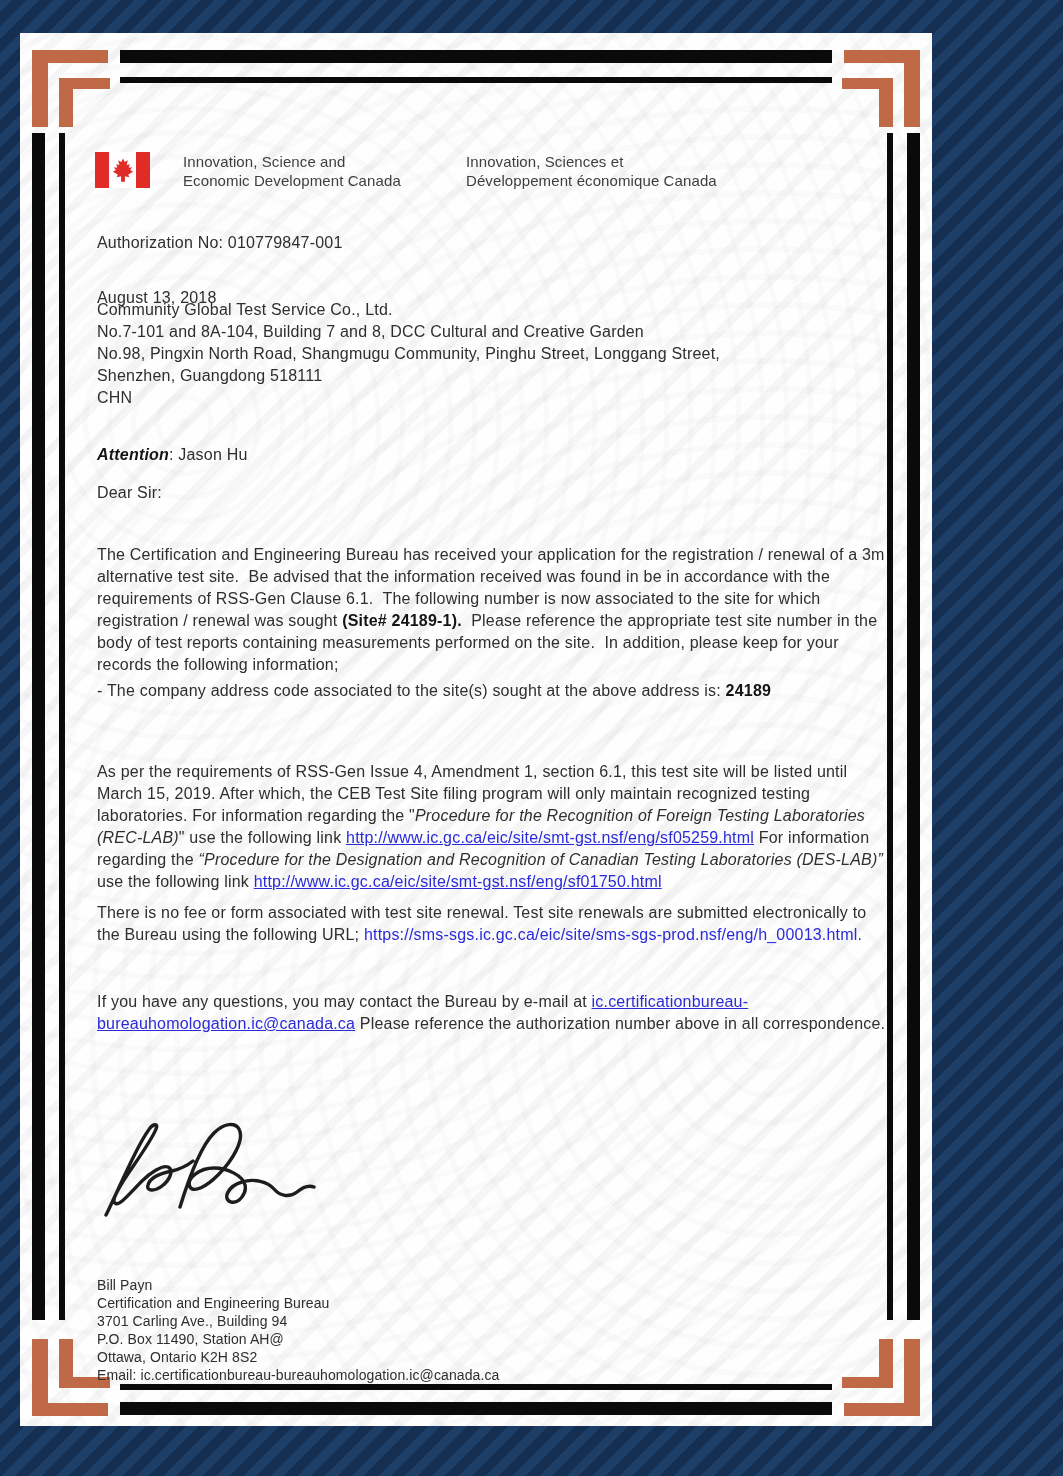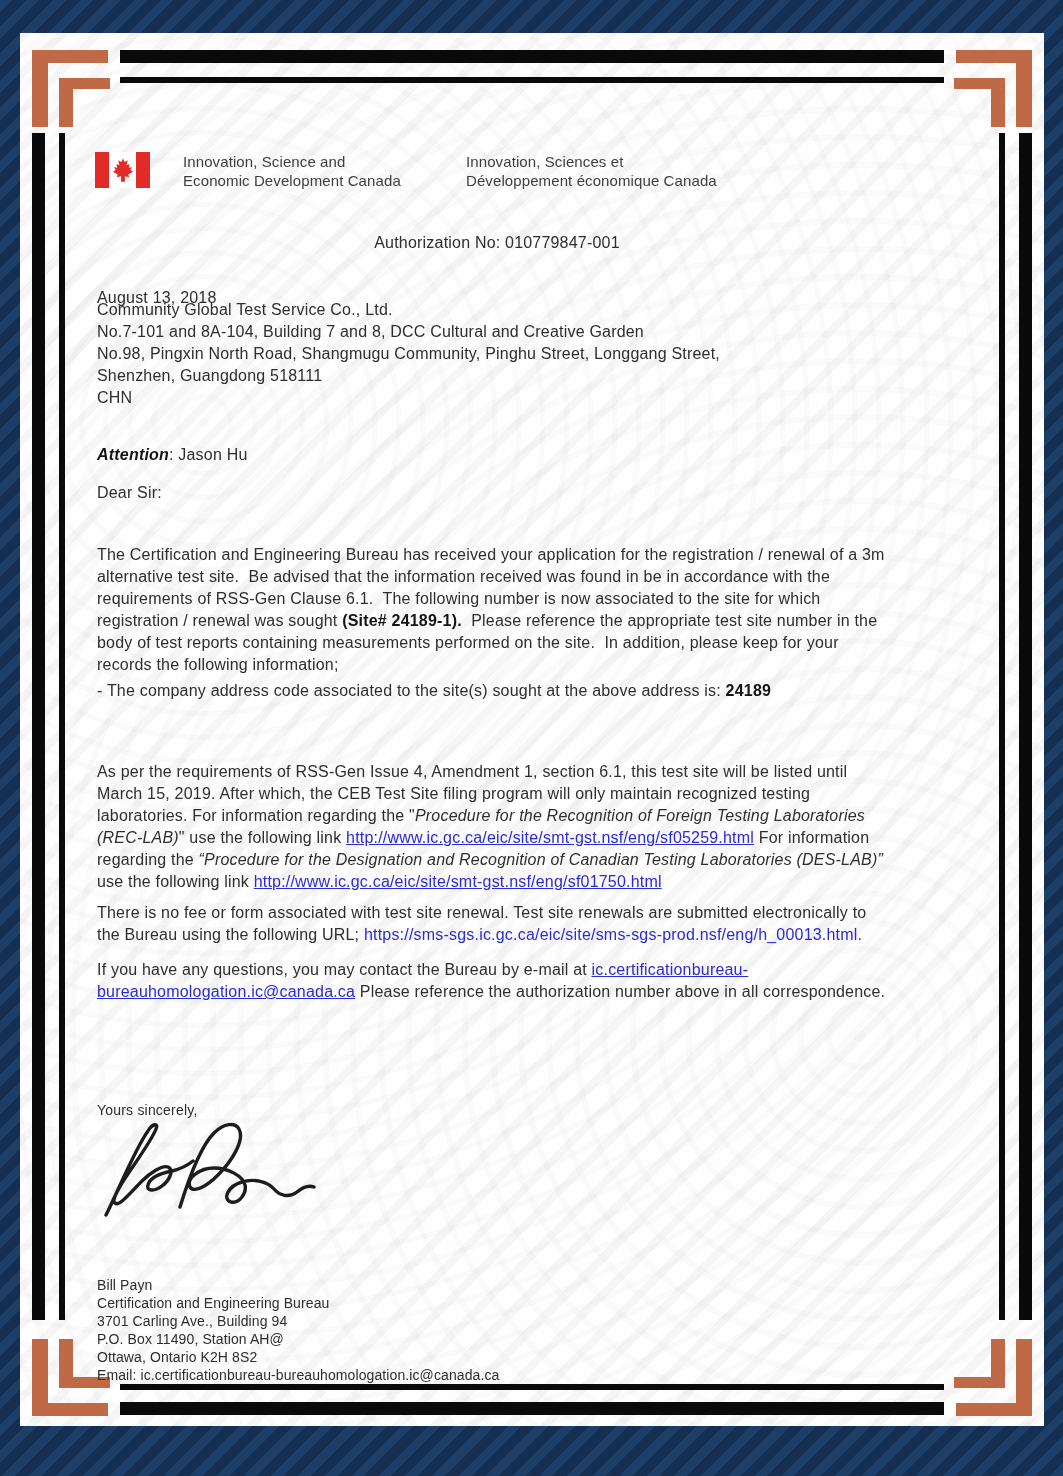--- a/index.html
+++ b/index.html
@@ -15,21 +15,21 @@
   body{
     width:1063px;height:1476px;
     font-family:"Liberation Sans",sans-serif;
     overflow:hidden;
   }
   .canvas{
     position:relative;width:1063px;height:1476px;
     background:repeating-linear-gradient(135deg,var(--navy-a) 0 9px,var(--navy-b) 9px 19px);
   }
   .page{
-    position:absolute;left:20px;top:33px;width:1024px;height:1393px;
+    position:absolute;left:20px;top:33px;width:912px;height:1393px;
     background-color:#fefefe;
     background-image:
       repeating-linear-gradient(135deg,rgba(0,0,0,0.030) 0 8px,rgba(0,0,0,0) 8px 26px),
       repeating-radial-gradient(circle at 18% 28%,rgba(0,0,0,0.016) 0 5px,rgba(0,0,0,0) 5px 24px),
       repeating-radial-gradient(circle at 82% 72%,rgba(0,0,0,0.014) 0 6px,rgba(0,0,0,0) 6px 28px);
   }
   
   .bar{position:absolute;background:var(--bar-black);}
   .bar-top-thick{left:100px;right:100px;top:17px;height:13px;}
   .bar-top-thin{left:100px;right:100px;top:44px;height:6px;}
@@ -52,30 +52,30 @@
   .flag{position:absolute;left:75px;top:119px;width:55px;height:36px;background:#fff;
     display:flex;}
   .flag .band{width:14px;height:36px;background:var(--flag-red);}
   .flag .center{flex:1;display:flex;align-items:center;justify-content:center;}
   .dept{position:absolute;top:119px;font-size:15px;line-height:19px;color:#3e3e3e;letter-spacing:.1px;}
   .dept-en{left:163px;}
   .dept-fr{left:446px;}
   
   .txt{position:absolute;left:77px;width:800px;font-size:16px;line-height:22px;
     letter-spacing:.2px;color:var(--ink);white-space:pre-wrap;}
-  .auth{top:199px;text-align:center;}
+  .auth{top:199px;text-align:left;}
   .date{top:224px;margin-top:30px;}
   .recipient{top:266px;}
   .attention{top:411px;}
   .salutation{top:449px;}
   .p1{top:511px;width:795px;}
   .code-line{top:647px;}
   .p2{top:728px;width:795px;}
   .p3{top:869px;width:795px;}
-  .p4{top:926px;width:795px;}
+  .p4{top:958px;width:795px;}
   .closing{top:1066px;font-size:14px;}
   .sender{top:1243px;font-size:14px;line-height:18px;letter-spacing:.1px;}
   .signature{position:absolute;left:72px;top:1086px;}
   .s-plain{}
   .s-b{font-weight:bold;color:#141414;}
   .s-i{font-style:italic;}
   .s-bi{font-weight:bold;font-style:italic;color:#141414;}
   .s-link{color:var(--link);text-decoration:none;}
   .s-linku{color:var(--link);text-decoration:underline;}
 </style>
@@ -132,21 +132,20 @@
     <div class="txt auth">Authorization No: 010779847-001</div>
     <div class="txt date">August 13, 2018</div>
     <div class="txt recipient"><div>Community Global Test Service Co., Ltd.</div><div>No.7-101 and 8A-104, Building 7 and 8, DCC Cultural and Creative Garden</div><div>No.98, Pingxin North Road, Shangmugu Community, Pinghu Street, Longgang Street,</div><div>Shenzhen, Guangdong 518111</div><div>CHN</div></div>
     <div class="txt attention"><span class="s-bi">Attention</span><span class="s-plain">: Jason Hu</span></div>
     <div class="txt salutation">Dear Sir:</div>
     <div class="txt p1"><span class="s-plain">The Certification and Engineering Bureau has received your application for the registration / renewal of a 3m alternative test site.  Be advised that the information received was found in be in accordance with the requirements of RSS-Gen Clause 6.1.  The following number is now associated to the site for which registration / renewal was sought </span><span class="s-b">(Site# 24189-1).</span><span class="s-plain">  Please reference the appropriate test site number in the body of test reports containing measurements performed on the site.  In addition, please keep for your records the following information;</span></div>
     <div class="txt code-line"><span class="s-plain">- The company address code associated to the site(s) sought at the above address is: </span><span class="s-b">24189</span></div>
     <div class="txt p2"><span class="s-plain">As per the requirements of RSS-Gen Issue 4, Amendment 1, section 6.1, this test site will be listed until March 15, 2019. After which, the CEB Test Site filing program will only maintain recognized testing laboratories. For information regarding the "</span><span class="s-i">Procedure for the Recognition of Foreign Testing Laboratories (REC-LAB)</span><span class="s-plain">" use the following link </span><a class="s-linku" href="#">http://www.ic.gc.ca/eic/site/smt-gst.nsf/eng/sf05259.html</a><span class="s-plain"> For information regarding the </span><span class="s-i">“Procedure for the Designation and Recognition of Canadian Testing Laboratories (DES-LAB)”</span><span class="s-plain"> use the following link </span><a class="s-linku" href="#">http://www.ic.gc.ca/eic/site/smt-gst.nsf/eng/sf01750.html</a></div>
     <div class="txt p3"><span class="s-plain">There is no fee or form associated with test site renewal. Test site renewals are submitted electronically to the Bureau using the following URL; </span><a class="s-link" href="#">https://sms-sgs.ic.gc.ca/eic/site/sms-sgs-prod.nsf/eng/h_00013.html.</a></div>
     <div class="txt p4"><span class="s-plain">If you have any questions, you may contact the Bureau by e-mail at </span><a class="s-linku" href="#">ic.certificationbureau-bureauhomologation.ic@canada.ca</a><span class="s-plain"> Please reference the authorization number above in all correspondence.</span></div>
-    <div class="txt closing">Yours sincerely,</div>
 
     <div class="signature">
       <svg width="235" height="105" viewBox="0 0 235 105">
         <path d="M14,96 C26,72 44,28 56,12 C60,5 67,3 64,10 C59,23 40,48 30,64 C24,74 20,82 23,84 C27,88 38,74 50,62 C58,54 70,46 76,48 C82,51 78,61 70,67 C62,73 54,72 56,66 C58,58 70,54 80,52 C88,50 96,46 101,42 M88,88 C96,62 108,28 122,14 C132,4 143,3 147,10 C153,21 140,42 126,56 C114,68 102,74 98,68 C94,59 108,49 122,49 C136,49 151,57 153,66 C155,74 147,85 139,83 C130,80 136,67 150,63 C162,59 176,63 182,70 C188,77 197,79 205,73 C211,68 217,66 222,68" stroke="#1d1d1d" stroke-width="3.4" fill="none" stroke-linecap="round" stroke-linejoin="round"></path>
       </svg>
     </div>
 
     <div class="txt sender"><div>Bill Payn</div><div>Certification and Engineering Bureau</div><div>3701 Carling Ave., Building 94</div><div>P.O. Box 11490, Station AH@</div><div>Ottawa, Ontario K2H 8S2</div><div>Email: ic.certificationbureau-bureauhomologation.ic@canada.ca</div></div>
 
   </div>

